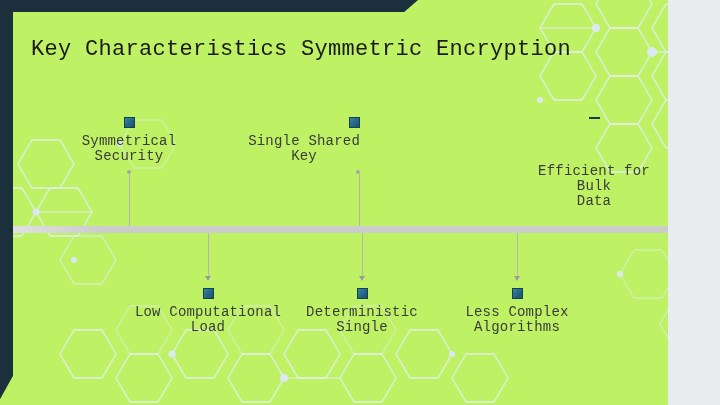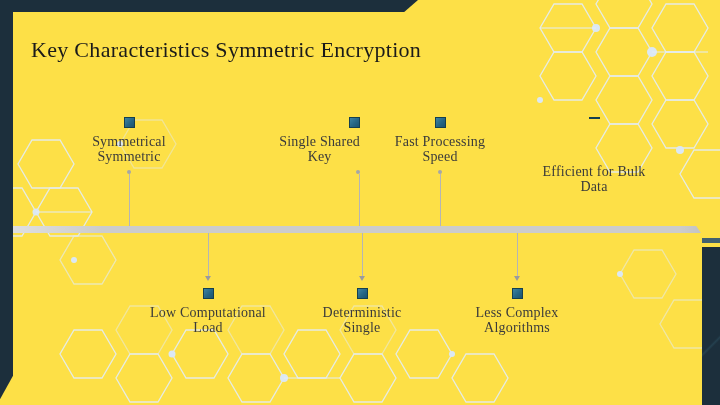--- a/index.html
+++ b/index.html
@@ -1,21 +1,21 @@
 <!DOCTYPE html>
 <html><head>
 <meta charset="utf-8">
 <style>
   html,body{margin:0;padding:0;background:#e9edf0;}
   .slide{
     position:relative;
-    width:720px;height:405px;
-    background:#fde047;
+    width:668px;height:405px;
+    background:#bef264;
     overflow:hidden;
-    font-family:Liberation Serif, serif;
+    font-family:Liberation Mono, monospace;
   }
   
   .frame-top{
     position:absolute;left:0;top:0;width:418px;height:12px;
     background:#1c2f3c;
     clip-path:polygon(0 0,100% 0,96.7% 100%,0 100%);
     z-index:5;
   }
   .frame-left{
     position:absolute;left:0;top:0;width:13px;height:405px;
@@ -157,45 +157,36 @@
   <div class="frame-right"></div>
 
   <h1 class="title">Key Characteristics Symmetric Encryption</h1>
 
   <div class="timeline-bar"></div>
 
   <div class="item top ti1">
     <div class="marker"></div>
     <div class="label">
       <span>Symmetrical</span><br>
-      <span>Symmetric</span>
+      <span>Security</span>
     </div>
     <div class="connector-dot"></div>
     <div class="connector-line"></div>
   </div>
 
   <div class="item top ti2">
     <div class="marker"></div>
     <div class="label">
       <span>Single Shared</span><br>
       <span>Key</span>
     </div>
     <div class="connector-dot"></div>
     <div class="connector-line"></div>
   </div>
 
-  <div class="item top ti3">
-    <div class="marker"></div>
-    <div class="label">
-      <span>Fast Processing</span><br>
-      <span>Speed</span>
-    </div>
-    <div class="connector-dot"></div>
-    <div class="connector-line"></div>
-  </div>
 
   <div class="item top ti4">
     <div class="marker"></div>
     <div class="label">
       <span>Efficient for Bulk</span><br>
       <span>Data</span>
     </div>
     <div class="connector-dot"></div>
     <div class="connector-line"></div>
   </div>

